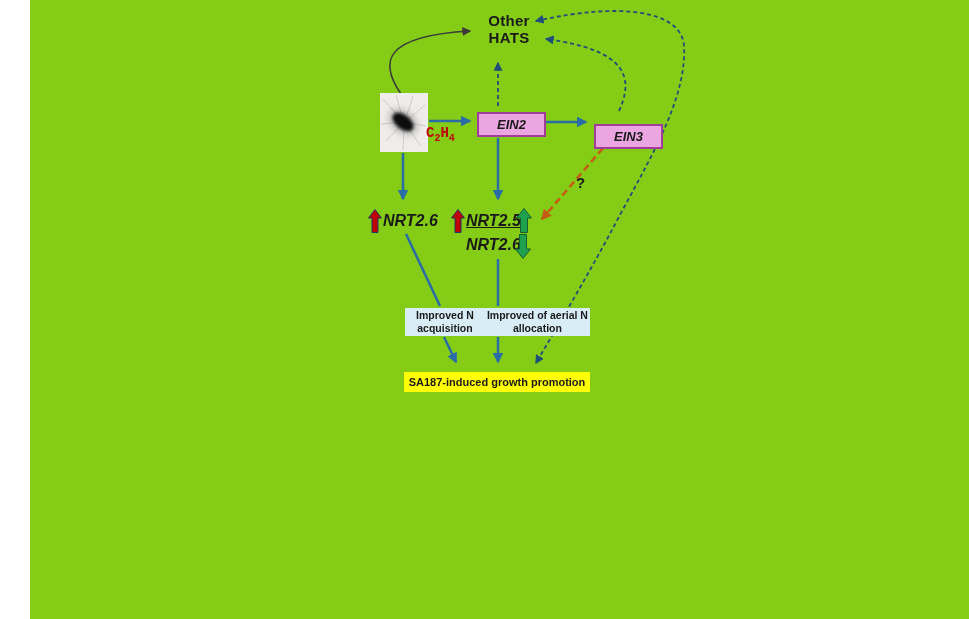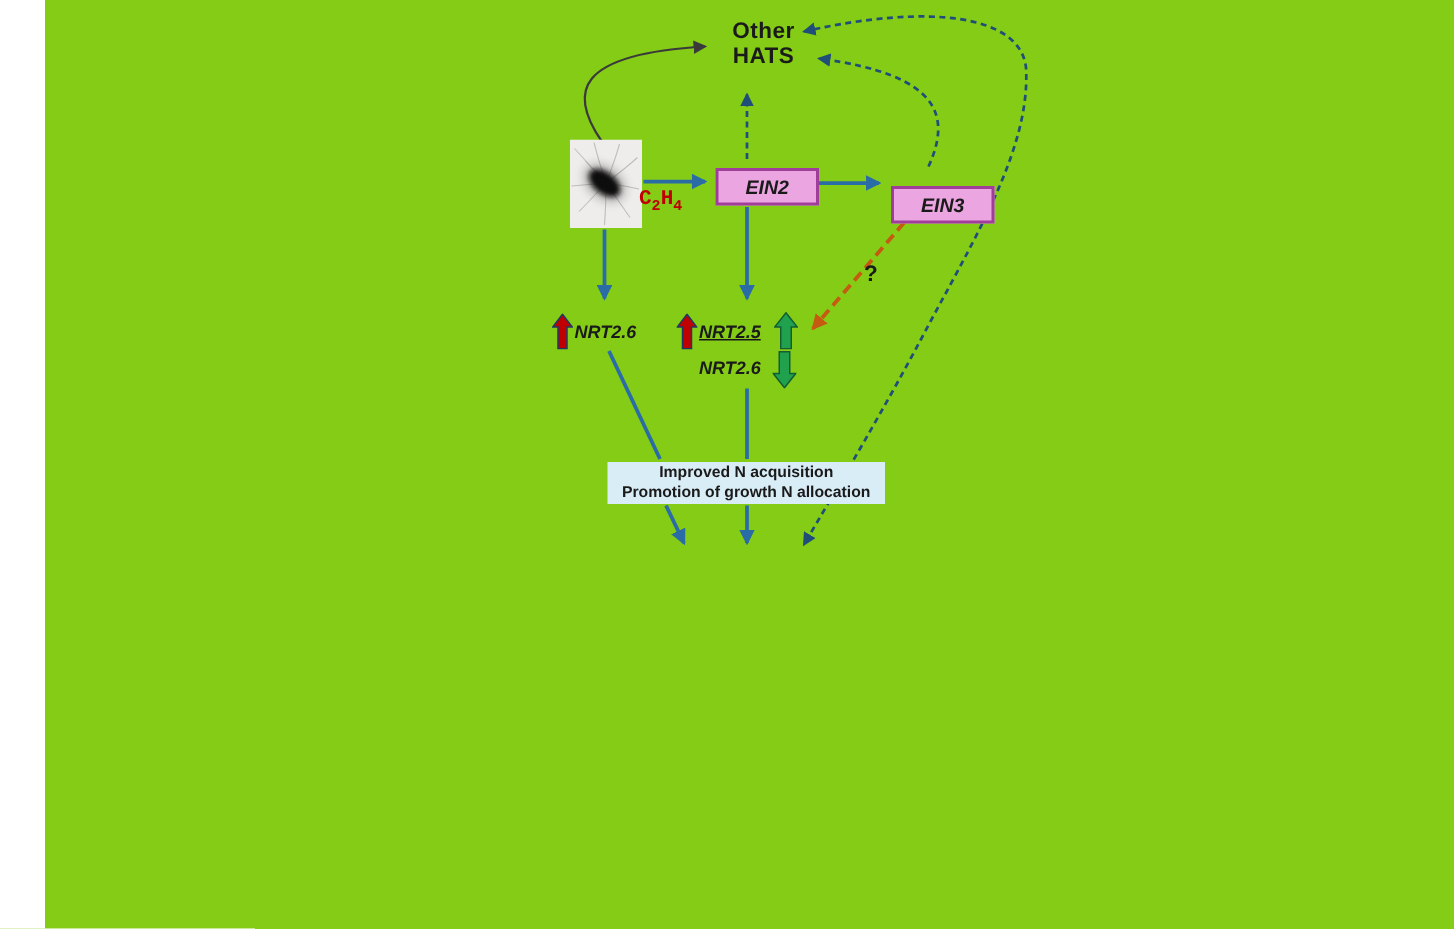--- a/index.html
+++ b/index.html
@@ -8,37 +8,37 @@
     font-family:"Liberation Sans",sans-serif;color:var(--text,#1a1a1a);margin-left:30px;
   }
   .abs{position:absolute;}
   svg.layer{position:absolute;left:0;top:0;width:969px;height:619px;}
 
   .top-node{
     left:446px;top:12px;width:66px;text-align:center;
     font-weight:bold;font-size:15px;line-height:17px;letter-spacing:.3px;
   }
   .gene{
-    font-weight:bold;font-style:italic;font-size:12px;line-height:20px;white-space:nowrap;
+    font-weight:bold;font-style:italic;font-size:16px;line-height:20px;white-space:nowrap;
   }
   .node-box{
     width:69px;height:25px;box-sizing:border-box;
     background:var(--node-fill,#eba5e0);border:2px solid var(--node-border,#a03c9a);
     display:flex;align-items:center;justify-content:center;
     font-weight:bold;font-style:italic;font-size:13px;
   }
   .ligand{
     font-weight:bold;font-size:14px;color:var(--red-accent,#c00000);white-space:nowrap;
   }
   .ligand sub{font-size:10px;}
   .qmark{font-weight:bold;font-size:15px;}
   .outcome-box{
     left:375px;top:308px;width:185px;height:28px;
     background:var(--outcome-fill,#d9edf7);
-    display:flex;flex-direction:column;align-items:center;justify-content:center;
+    display:flex;align-items:center;justify-content:center;
     font-weight:bold;font-size:10.5px;line-height:13px;text-align:center;
   }
   .result-box{
     left:374px;top:372px;width:186px;height:20px;
     background:var(--result-fill,#ffff00);
     display:flex;align-items:center;justify-content:center;
     font-weight:bold;font-size:11px;
   }
   .photo{left:350px;top:93px;width:48px;height:59px;}
 </style>
@@ -136,17 +136,20 @@
 
   <div class="abs gene" style="left:436px;top:235px;">NRT2.6</div>
   <svg class="abs" style="left:485px;top:234px;" width="16" height="25" viewBox="0 0 16 25">
     <polygon points="8,24.5 15.5,15 11.5,15 11.5,0.5 4.5,0.5 4.5,15 0.5,15" style="fill:var(--green-arrow-fill);stroke:var(--green-arrow-stroke)" stroke-width="1"></polygon>
   </svg>
 
   <div class="abs qmark" style="left:546px;top:174px;">?</div>
 
   <div class="abs outcome-box">
     <div>Improved N acquisition</div>
-    <div>Promotion of growth N allocation</div>
+    <div>Improved of aerial N allocation</div>
   </div>
 
+  <div class="abs result-box">
+    <span>SA187-induced growth promotion</span>
+  </div>
 
 </div>
 
 </body></html>

